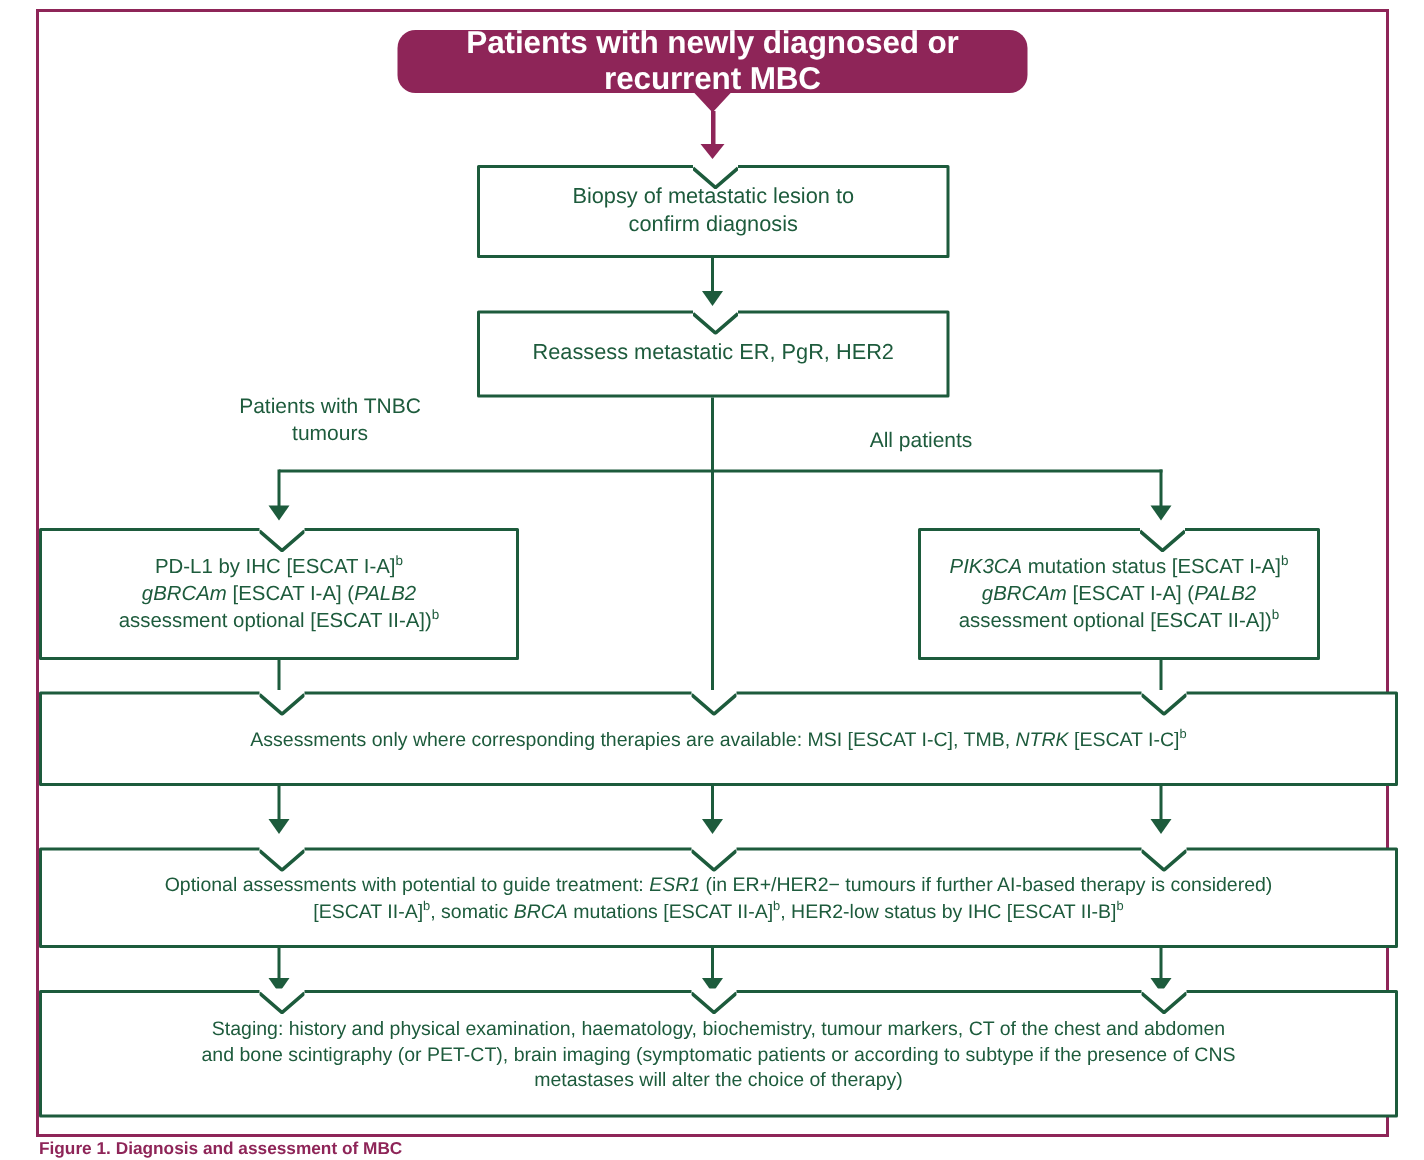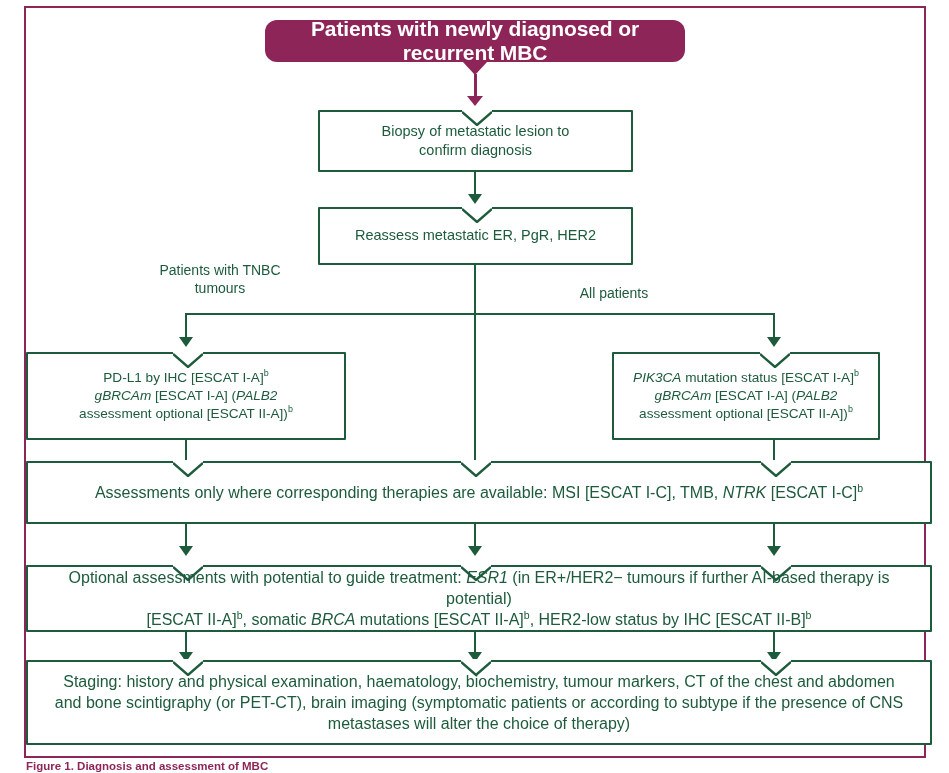--- a/index.html
+++ b/index.html
@@ -44,21 +44,21 @@
     background:#ffffff;
     color:#1D5B3C;
     font-size:14.5px;
     line-height:1.33;
     display:flex;align-items:center;justify-content:center;
     text-align:center;
     box-sizing:border-box;
   }
   .gbox .inner{padding:0 12px;width:100%;}
   .gbox.small{font-size:13.6px;}
-  .gbox.wide{font-size:16px;}
+  .gbox.wide{font-size:13px;}
 
   
   .notch{
     position:absolute;top:-3px;
     width:30px;height:17px;
     transform:translateX(-50%);
     pointer-events:none;
   }
   .notch .mask{
     position:absolute;top:0;left:0;width:30px;height:5px;background:#fff;
@@ -250,21 +250,21 @@
       </svg>
     </div>
     <div class="notch" style="left:748px;">
       <div class="mask"></div>
       <svg width="30" height="17" viewBox="0 0 30 17">
         <polyline points="0,3 15,16 30,3" fill="none" stroke="#1D5B3C" stroke-width="2.4"></polyline>
       </svg>
     </div>
     <div class="inner">
       <div>
-        <span>Optional assessments with potential to guide treatment: </span><i>ESR1</i><span> (in ER+/HER2− tumours if further AI-based therapy is potential)</span>
+        <span>Optional assessments with potential to guide treatment: </span><i>ESR1</i><span> (in ER+/HER2− tumours if further AI-based therapy is considered)</span>
       </div>
       <div>
         <span>[ESCAT II-A]</span><sup>b</sup><span>, somatic </span><i>BRCA</i><span> mutations [ESCAT II-A]</span><sup>b</sup><span>, HER2-low status by IHC [ESCAT II-B]</span><sup>b</sup>
       </div>
     </div>
   </div>
 
   <div class="vline" style="left:185px;top:632px;height:22px;"></div>
   <div class="arrowhead" style="left:186.2px;top:652px;"></div>
 

